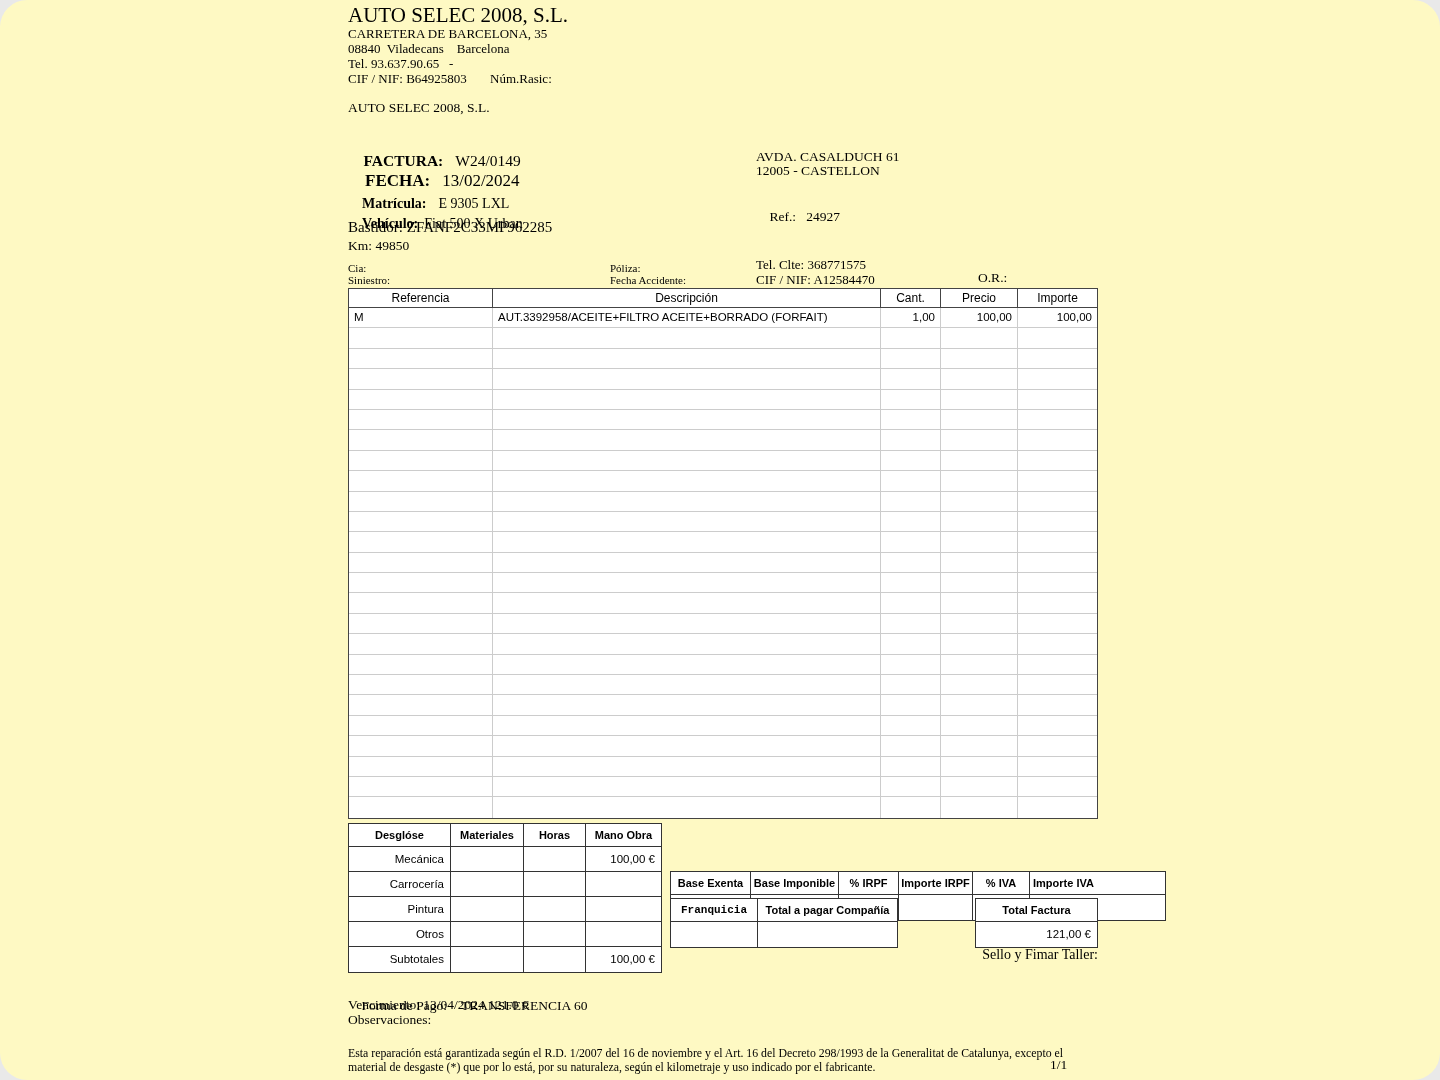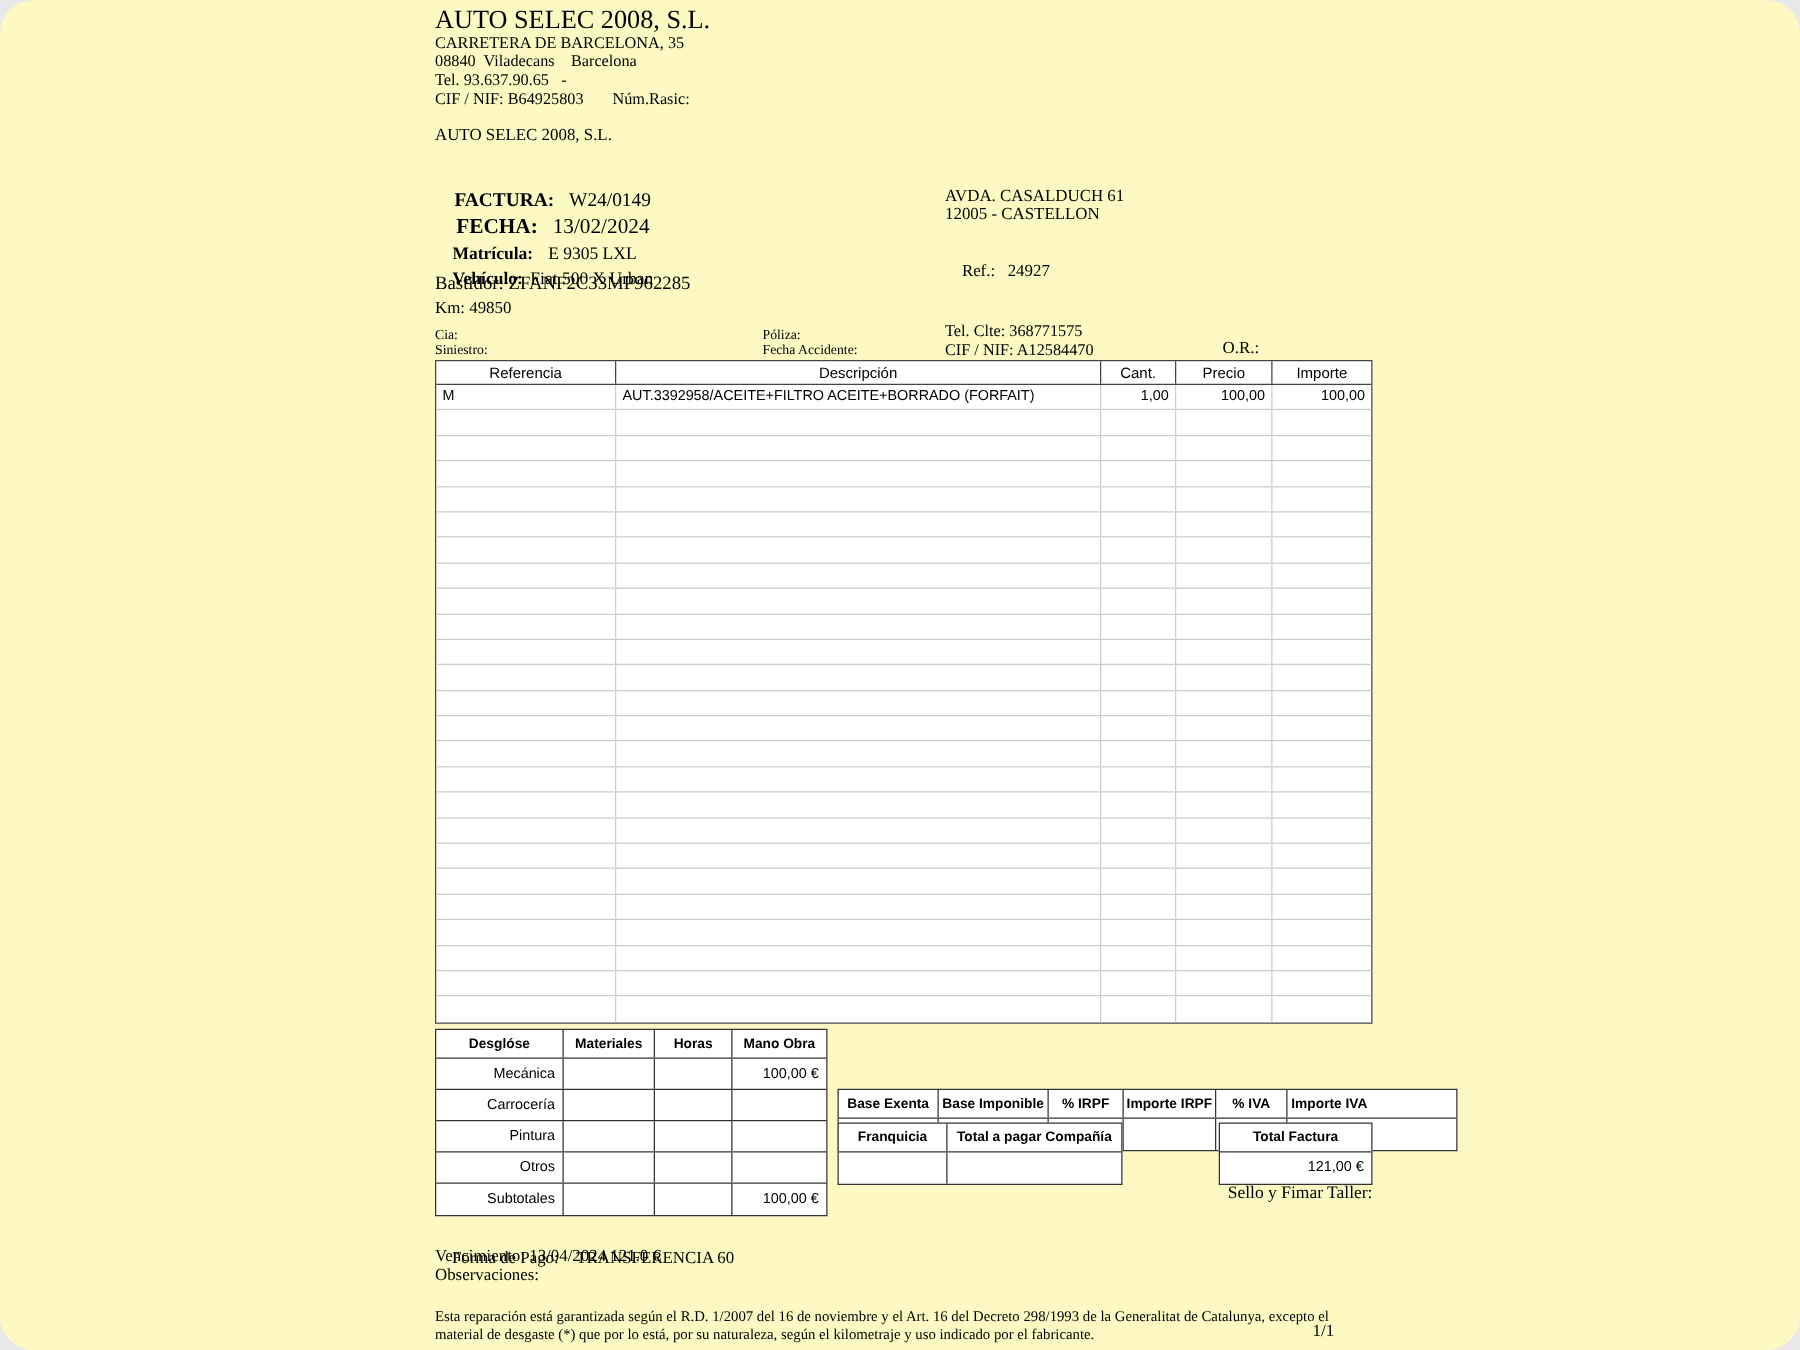--- a/index.html
+++ b/index.html
@@ -62,21 +62,21 @@
   .bcell { font-size:11.5px; line-height:24px; text-align:right; padding:0 6px; border-right:1px solid #333; overflow:hidden; white-space:nowrap; }
   .bcell:last-child { border-right:none; }
 
   .dg-table { left:348px; top:823px; width:314px; }
   .d0 { width:102px; } .d1 { width:73px; } .d2 { width:62px; } .d3 { width:75px; }
 
   .tax-table { left:670px; top:823px; width:496px;margin-top:48px; }
   .t0 { width:80px; } .t1 { width:88px; } .t2 { width:60px; } .t3 { width:74px; } .t4 { width:57px; } .t5 { width:67px; }
 
   .fr-table { left:670px; top:898px; width:228px; }
-  .f0 { width:87px; } .f1 { width:139px; }
+  .f0 { width:87px;font-family:Liberation Mono, monospace; } .f1 { width:139px; }
 
   .tot-table { left:975px; top:898px; width:123px; }
   .g0 { width:121px; }
 
   .sello { left:975px; top:947px; width:123px; font-size:14px; text-align:right; }
 
   .forma-pago { left:348px; top:982px; font-size:13.5px; }
   .forma-val { margin-left:14px; }
   .vencimiento { left:348px; top:997px; font-size:13.5px; }
   .observaciones { left:348px; top:1012px; font-size:13.5px; }

